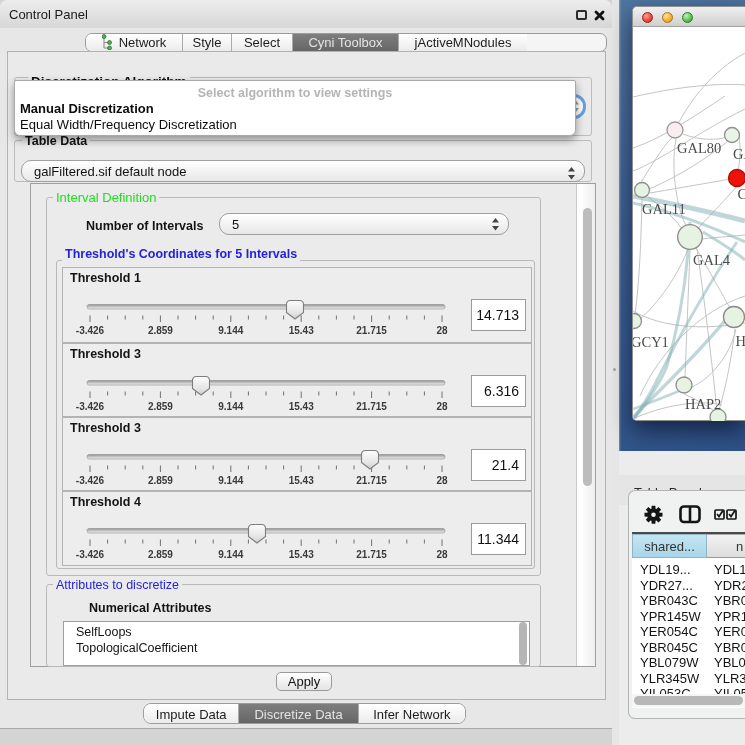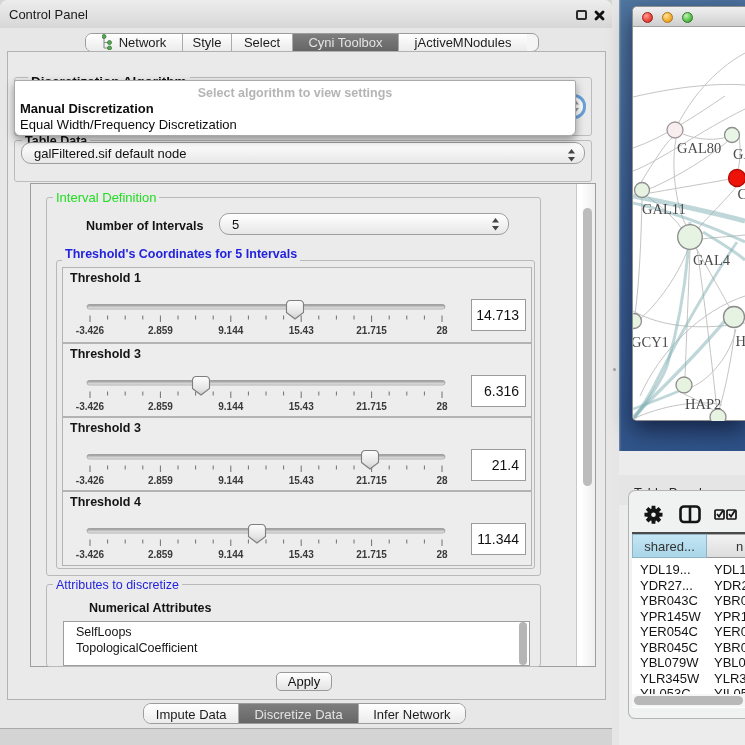--- a/index.html
+++ b/index.html
@@ -119,21 +119,21 @@
     <span class="t">Control Panel</span>
   </div>
 <div id="boxicon"></div>
 <svg id="xicon" width="11" height="11" viewBox="0 0 11 11">
     <g stroke="#111" stroke-width="2.8" stroke-linecap="round">
       <line x1="2" y1="2" x2="9" y2="9"></line>
       <line x1="9" y1="2" x2="2" y2="9"></line>
     </g>
   </svg>
 
-<div class="tabgroup" style="left:85px; top:33px; width:454px; height:19px;">
+<div class="tabgroup" style="left:85px; top:33px; width:522px; height:19px;">
     <div class="seg" style="width:96px;"><svg width="11" height="16" viewBox="0 0 11 16" style="vertical-align:-3px;margin-right:6px;">
         <g stroke="#8a8a8a" stroke-width="1.1" fill="none">
           <line x1="2" y1="3" x2="2" y2="14"></line>
           <line x1="2" y1="8.5" x2="6.5" y2="8.5"></line>
           <line x1="2" y1="14" x2="6.5" y2="14"></line>
         </g>
         <g fill="#5aa85a" stroke="#2f7a2f" stroke-width="0.8">
           <circle cx="2" cy="2.5" r="2"></circle>
           <circle cx="7.5" cy="8.5" r="2"></circle>
           <circle cx="7.5" cy="14" r="2"></circle>
@@ -153,21 +153,21 @@
 <div id="focuscombo">
     <svg width="9" height="15" viewBox="0 0 9 15" style="position:absolute;right:3px;top:2px;">
       <polygon points="4.5,1 1,5.5 8,5.5" fill="#999"></polygon>
       <polygon points="1,9 8,9 4.5,13.5" fill="#999"></polygon>
     </svg>
   </div>
 
 
 <div class="grp" style="left:14px; top:140px; width:578px; height:42px;"></div>
 <div class="grptitle" style="left:22px; top:134px; font-weight:bold; color:#141414;">Table Data</div>
-<div class="combo" style="left:21px; top:142px; width:564px; height:22px;">
+<div class="combo" style="left:21px; top:160px; width:564px; height:22px;">
   <span class="cv" style="line-height:21px;">galFiltered.sif default node</span>
   <svg width="9" height="15" viewBox="0 0 9 15" style="top:5px;">
       <polygon points="4.5,1 1,5.5 8,5.5" fill="#444"></polygon>
       <polygon points="1,9 8,9 4.5,13.5" fill="#444"></polygon>
     </svg>
 </div>
 
 
 <div id="popup">
   <div class="l1">Select algorithm to view settings</div>

